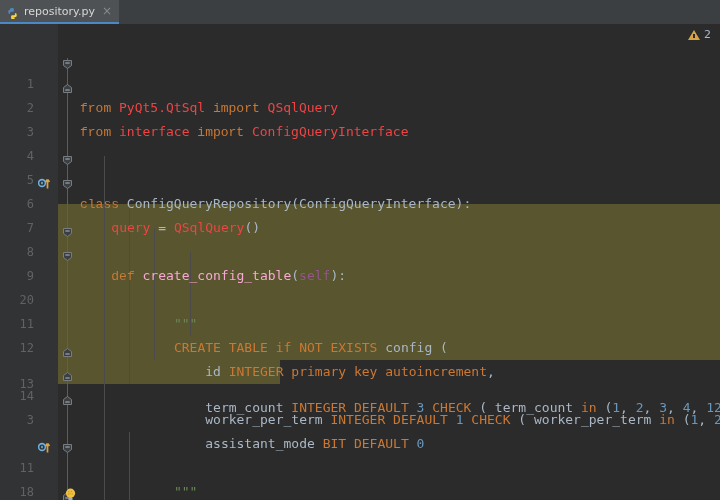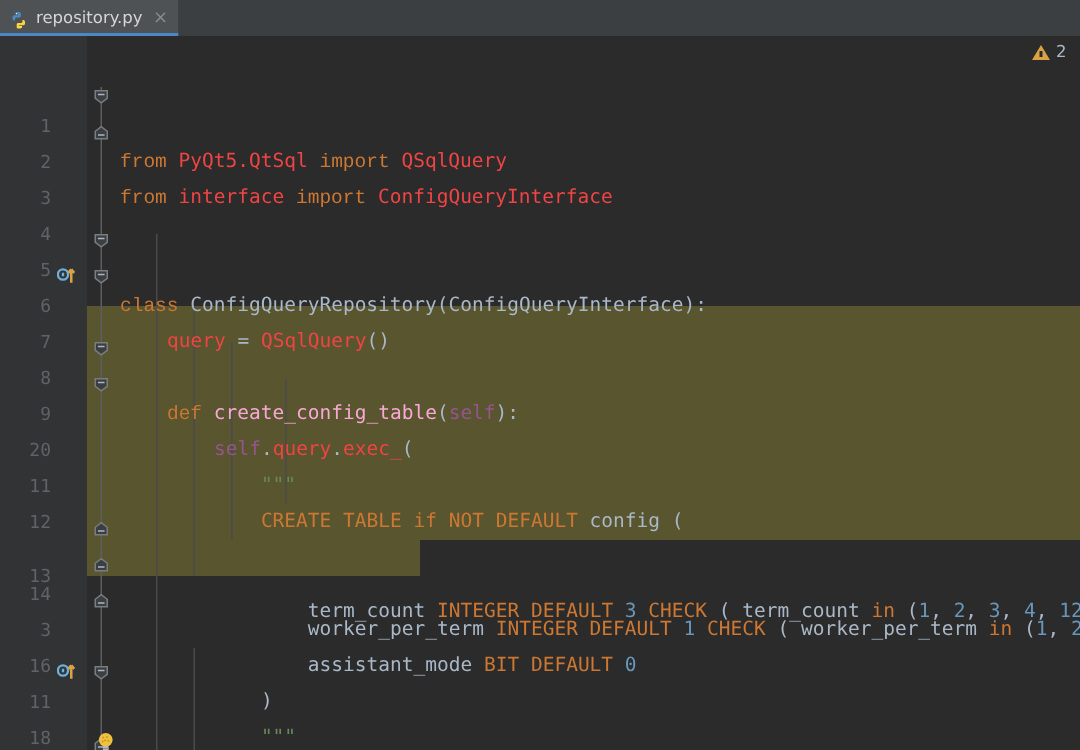--- a/index.html
+++ b/index.html
@@ -341,56 +341,52 @@
       <span class="code"></span>
     </div>
 
     <div class="row" style="top:192px;">
       <span class="lineno">8</span>
       <span class="code">    <span class="kw">def</span> <span class="fn">create_config_table</span><span class="punct">(</span><span class="self">self</span><span class="punct">):</span></span>
     </div>
 
     <div class="row" style="top:216px;">
       <span class="lineno">9</span>
-      <span class="code">        <span class="self">self</span><span class="punct">.</span><span class="ident">query</span><span class="punct">.</span><span class="ident">exec_</span><span class="punct">(</span></span>
     </div>
 
     <div class="row" style="top:240px;">
       <span class="lineno">20</span>
       <span class="code">            <span class="tq">"""</span></span>
     </div>
 
     <div class="row" style="top:264px;padding-left:28px;">
       <span class="lineno">11</span>
-      <span class="code">            <span class="sqlkw">CREATE TABLE</span> <span class="sqlkw">if</span> <span class="sqlkw">NOT DEFAULT</span> <span class="sqlid">config</span> <span class="sqlid">(</span></span>
+      <span class="code">            <span class="sqlkw">CREATE TABLE</span> <span class="sqlkw">if</span> <span class="sqlkw">NOT EXISTS</span> <span class="sqlid">config</span> <span class="sqlid">(</span></span>
     </div>
 
     <div class="row" style="top:288px;">
       <span class="lineno">12</span>
+      <span class="code">                <span class="sqlid">id</span> <span class="sqlkw">INTEGER primary key autoincrement</span><span class="sqlid">,</span></span>
     </div>
 
     <div class="row" style="top:324px;">
       <span class="lineno">13</span>
       <span class="code">                <span class="sqlid">term_count</span> <span class="sqlkw">INTEGER DEFAULT</span> <span class="sqlnum">3</span> <span class="sqlkw">CHECK</span> <span class="sqlid">( term_count</span> <span class="sqlkw">in</span> <span class="sqlid">(</span><span class="sqlnum">1</span><span class="sqlid">,</span> <span class="sqlnum">2</span><span class="sqlid">,</span> <span class="sqlnum">3</span><span class="sqlid">,</span> <span class="sqlnum">4</span><span class="sqlid">,</span> <span class="sqlnum">12</span></span>
     </div>
 
     <div class="row" style="top:336px;">
       <span class="lineno">14</span>
       <span class="code">                <span class="sqlid">worker_per_term</span> <span class="sqlkw">INTEGER DEFAULT</span> <span class="sqlnum">1</span> <span class="sqlkw">CHECK</span> <span class="sqlid">( worker_per_term</span> <span class="sqlkw">in</span> <span class="sqlid">(</span><span class="sqlnum">1</span><span class="sqlid">,</span> <span class="sqlnum">2</span> </span>
     </div>
 
     <div class="row" style="top:360px;">
       <span class="lineno">3</span>
       <span class="code">                <span class="sqlid">assistant_mode</span> <span class="sqlkw">BIT DEFAULT</span> <span class="sqlnum">0</span></span>
     </div>
 
-    <div class="row" style="top:384px;">
-      <span class="lineno">16</span>
-      <span class="code">            <span class="sqlid">)</span></span>
-    </div>
 
     <div class="row" style="top:408px;">
       <span class="lineno">11</span>
       <span class="code">            <span class="tq">"""</span></span>
     </div>
 
     <div class="row" style="top:432px;">
       <span class="lineno">18</span>
       
     </div>

